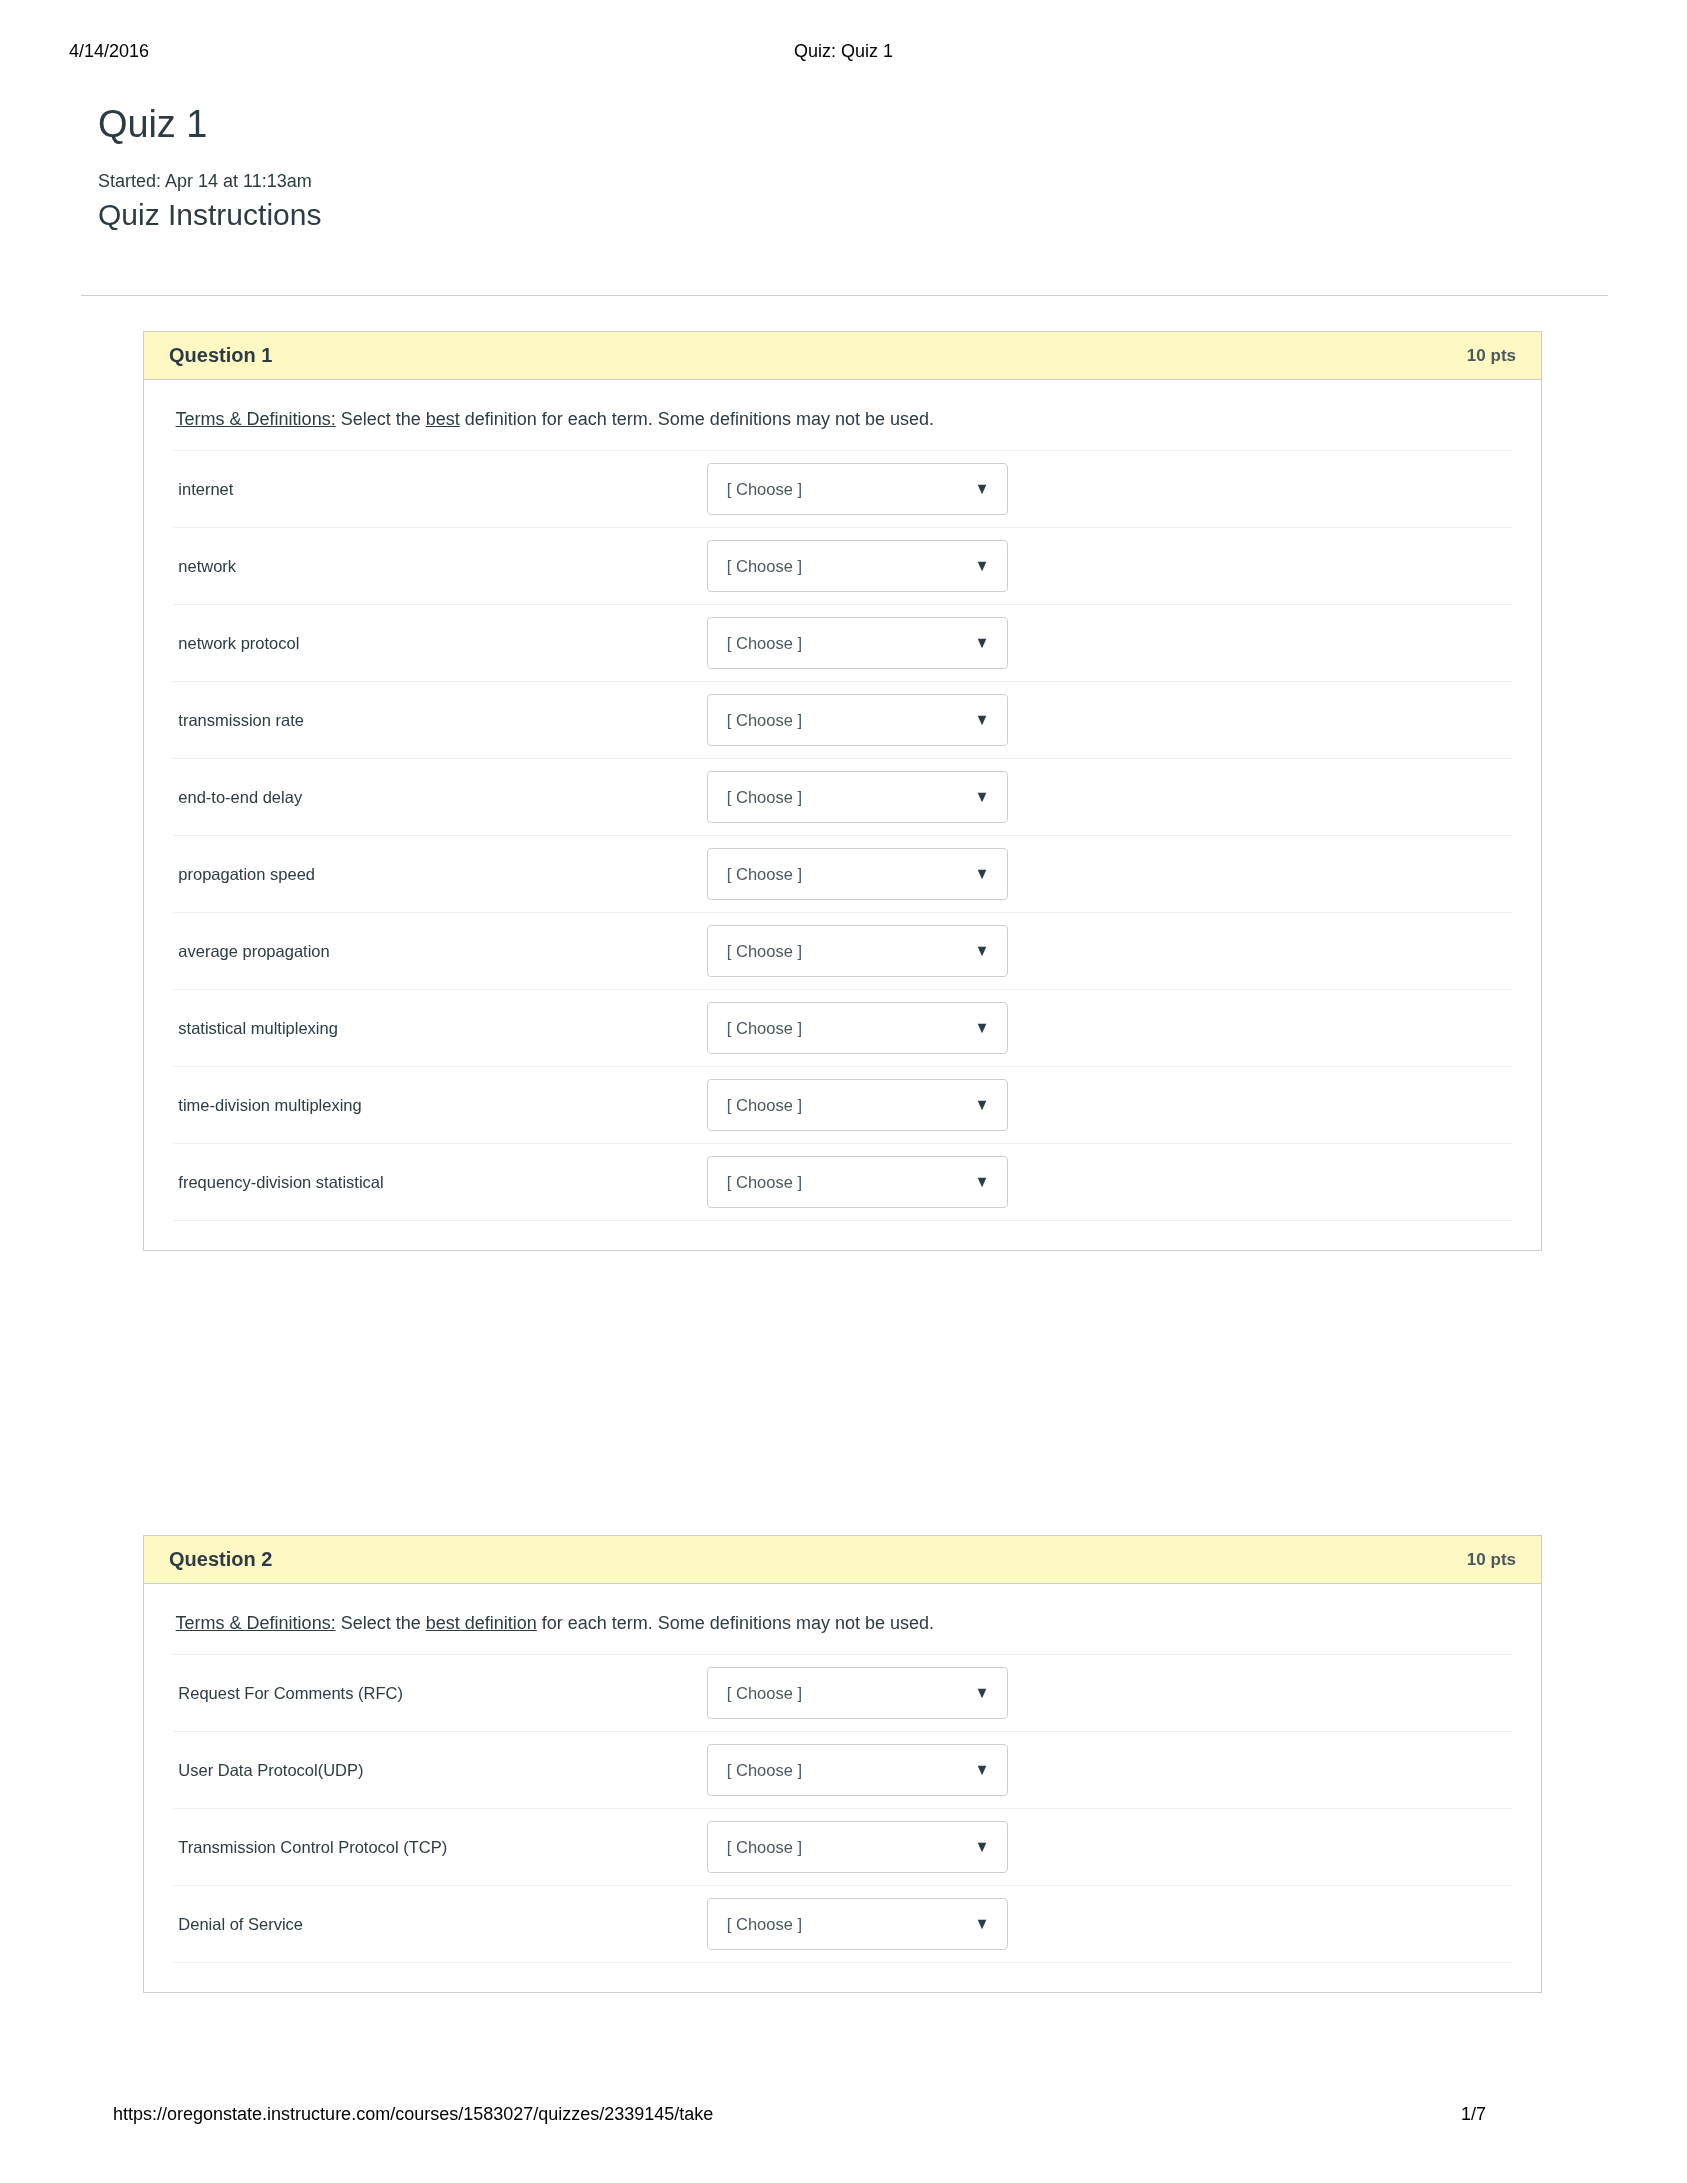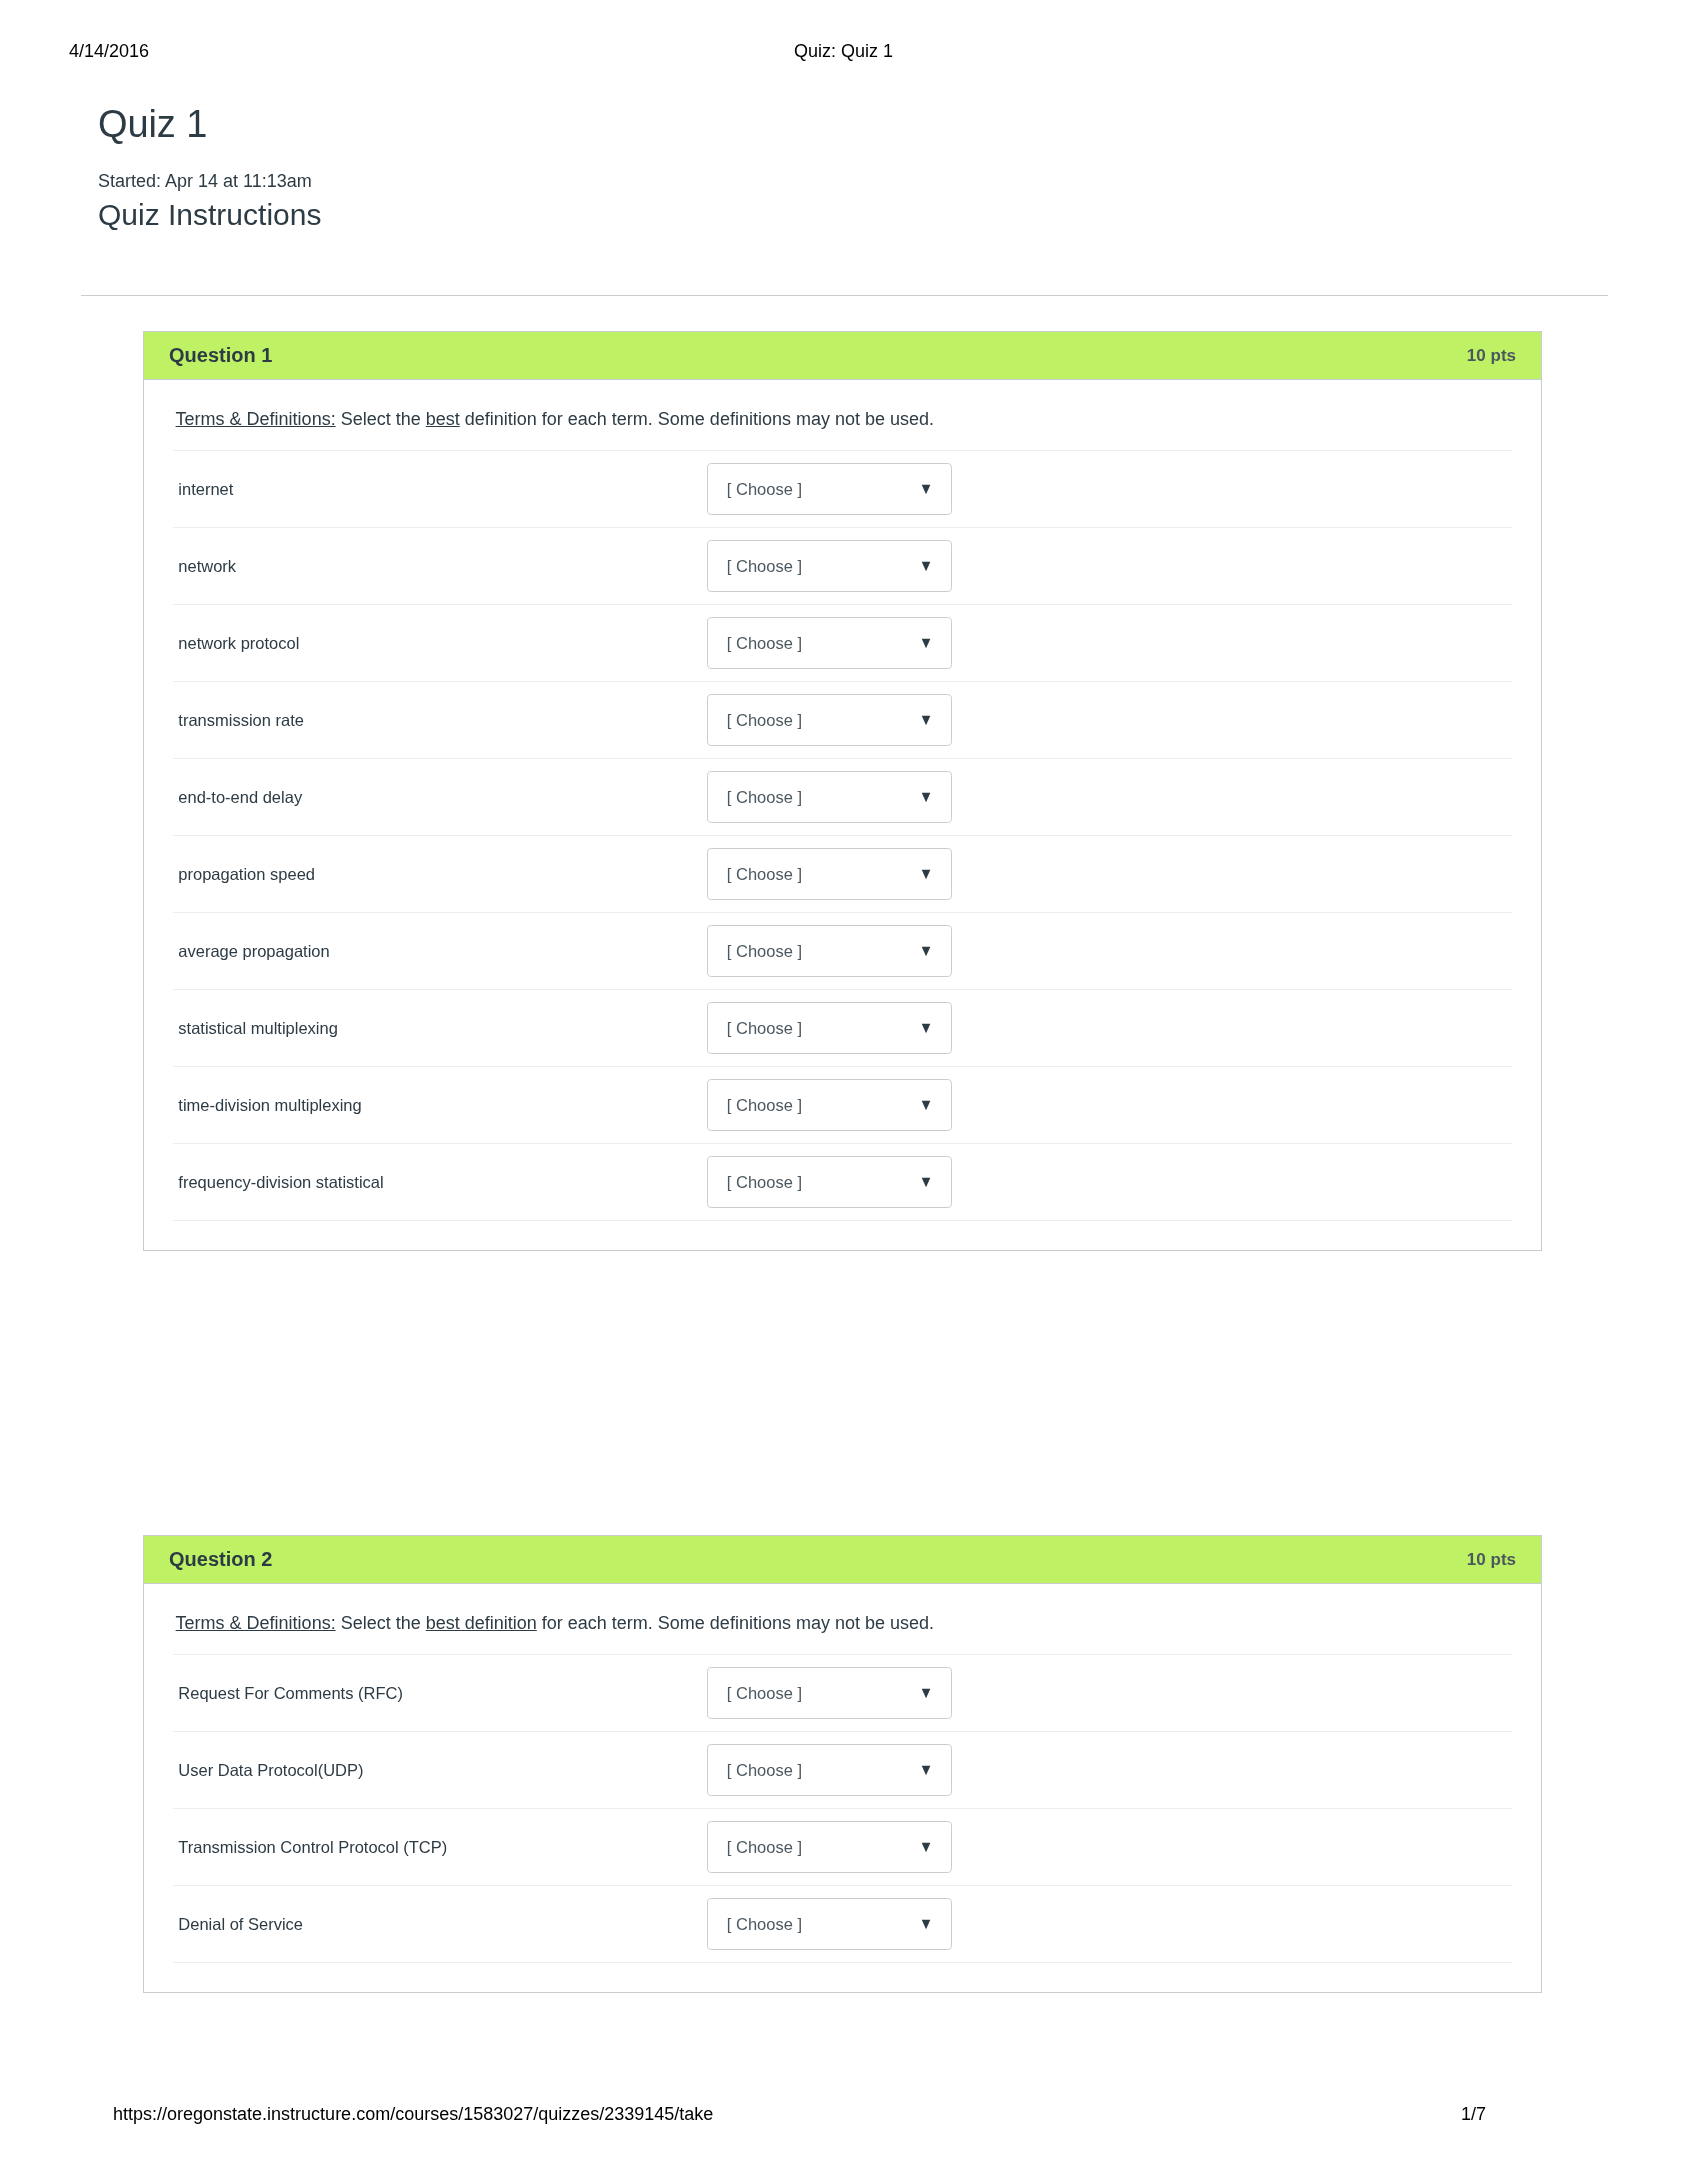--- a/index.html
+++ b/index.html
@@ -94,21 +94,21 @@
     box-sizing: border-box;
   }
   .question-header {
     height: 48px;
     border-bottom: 1.3px solid #c7cdd1;
     display: flex;
     align-items: center;
     justify-content: space-between;
     padding: 0 25px 0 25px;
     box-sizing: border-box;
-    background: #bef264;
+    background: #fef9c3;
   }
   .question-name {
     font-size: 20px;
     font-weight: bold;
     color: #2d3b45;
   }
   .question-points {
     font-size: 17px;
     font-weight: bold;
     color: #4c5860;
@@ -141,21 +141,21 @@
     vertical-align: middle;
     padding: 20px 0 20px 5.3px;
     font-size: 16.5px;
     color: #2d3b45;
   }
   .match-answer {
     vertical-align: middle;
     padding: 12px 0 12px 0;
   }
   .select-box {
-    width: 245px;
+    width: 301px;
     height: 52px;
     border: 1.3px solid #c7cdd1;
     border-radius: 4.6px;
     background: #ffffff;
     box-sizing: border-box;
     display: flex;
     align-items: center;
     justify-content: space-between;
     padding: 0 17px 0 18.5px;
     font-size: 16.5px;

